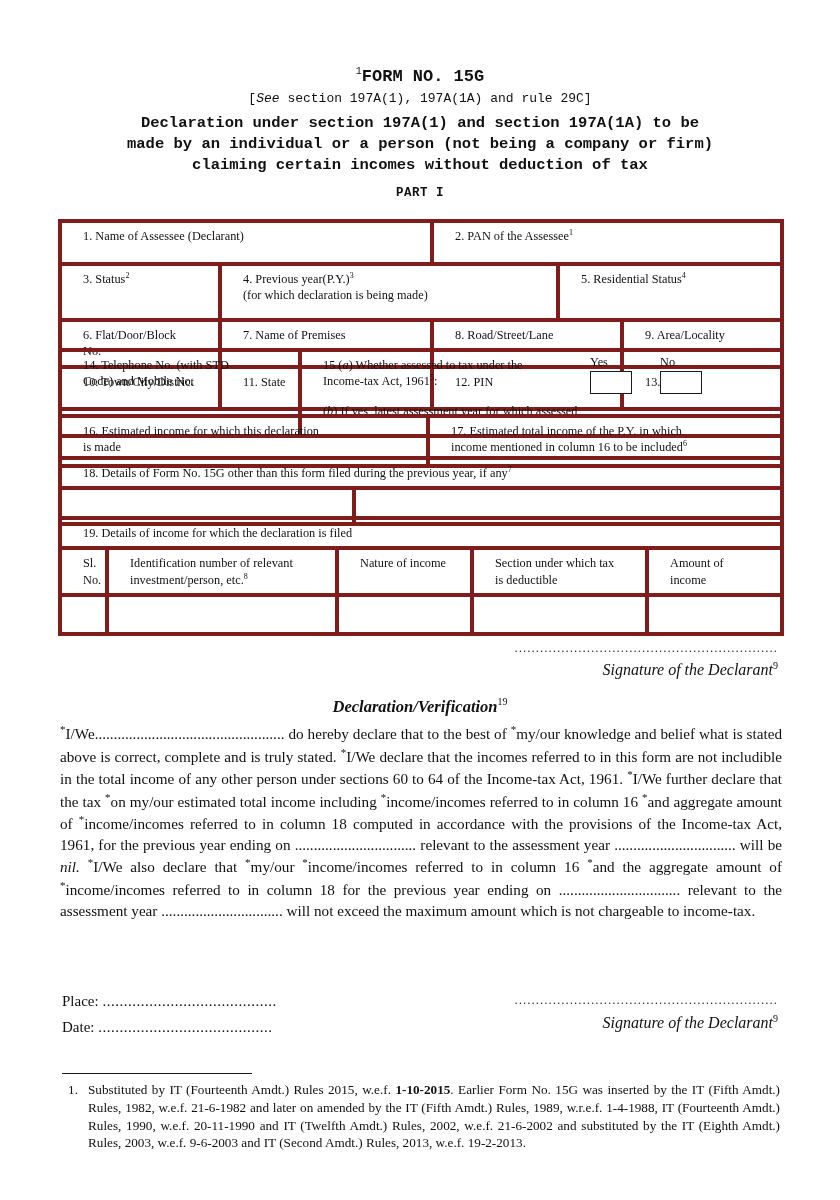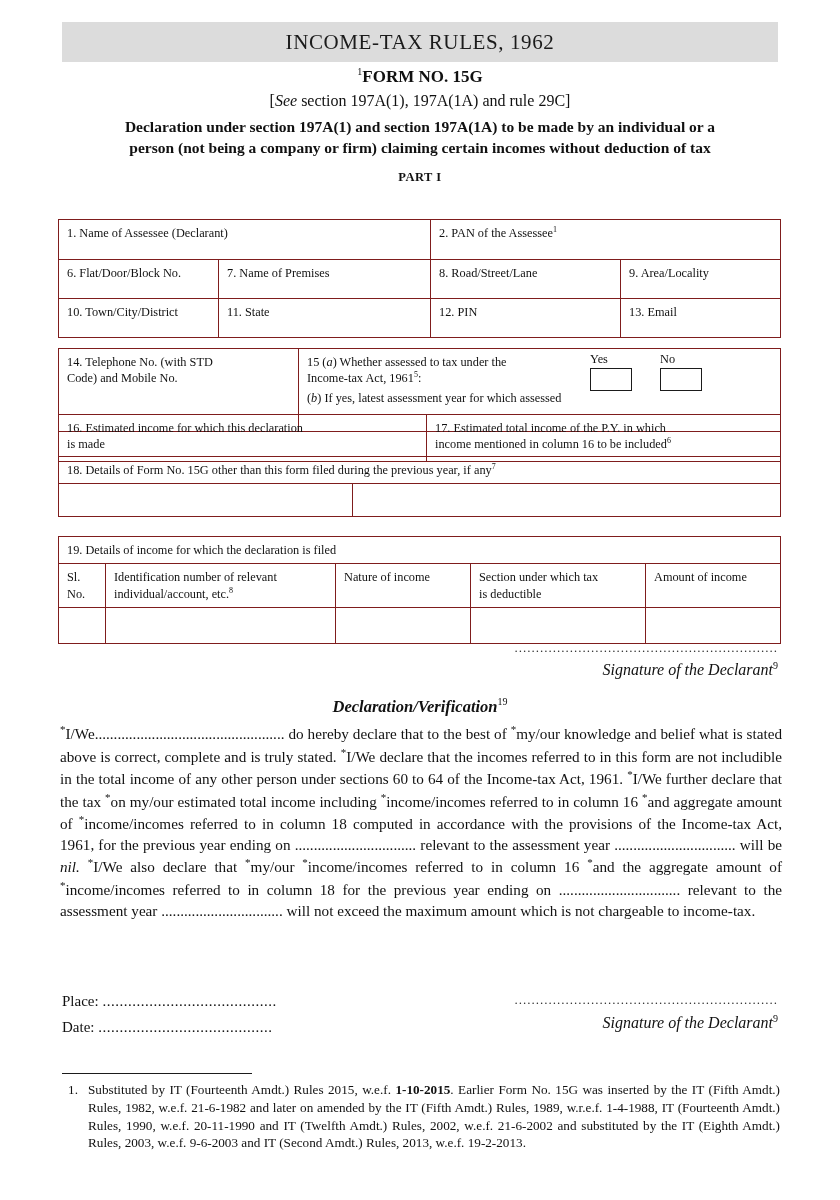--- a/index.html
+++ b/index.html
@@ -40,29 +40,30 @@
     color: #1b1b1b;
   }
 
   
   .form-head {
     position: absolute;
     left: 62px;
     top: 66px;
     width: 716px;
     text-align: center;
+    font-family: Liberation Mono, monospace;
   }
   .form-no {
     font-size: 17px;
     font-weight: bold;
     margin-bottom: 5px;
   }
   .form-no sup { font-size: 10px; font-weight: normal; vertical-align: super; }
   .see-line {
-    font-size: 16px;
+    font-size: 13px;
     margin-bottom: 7px;
   }
   .see-line .it { font-style: italic; }
   .decl-head {
     font-size: 15.5px;
     font-weight: bold;
     line-height: 1.35;
     width: 600px;
     margin: 0 auto;
   }
@@ -76,35 +77,35 @@
   
   .tbl {
     position: absolute;
     left: 58px;
     width: 722px;
     border-collapse: collapse;
     table-layout: fixed;
     font-size: 12.3px;
   }
   .tbl td {
-    border: 1px solid #7f1d1d;
-    padding: 5px 8px;
+    border: 4px solid #7f1d1d;
+    padding: 5px 21px;
     vertical-align: top;
     line-height: 1.33;
   }
   .tbl sup { font-size: 8px; vertical-align: super; }
   .tall1 { height: 29px; }
   .tall2 { height: 42px; }
   .tall3 { height: 28px; }
 
   #tbl-part1 { top: 219px; }
   #tbl-15 { top: 348px; }
   #tbl-16 { top: 414px; }
   #tbl-18 { top: 456px; }
-  #tbl-19 { top: 536px; }
+  #tbl-19 { top: 516px; }
 
   .cell-15 { position: relative; }
   .yesno-wrap {
     position: absolute;
     right: 12px;
     top: 2px;
     width: 178px;
   }
   .yn-col {
     display: inline-block;
@@ -112,21 +113,21 @@
     text-align: left;
   }
   .yn-label { font-size: 12.3px; display: block; margin-bottom: 1px; }
   .yn-box {
     display: block;
     width: 40px;
     height: 21px;
     border: 1px solid #1b1b1b;
     background: #fff;
   }
-  .sub-b { margin-top: 3px; display: block; }
+  .sub-b { margin-top: 13px; display: block; }
   .it { font-style: italic; }
 
   .tbl .center { text-align: center; }
 
   
   .sig-line-1 {
     position: absolute;
     left: 455px;
     top: 640px;
     width: 323px;
@@ -222,23 +223,20 @@
   }
   .fn-num { width: 16px; flex: 0 0 16px; text-align: right; }
   .fn-body { flex: 1; text-align: justify; text-justify: inter-word; }
   .fn-body b { font-weight: bold; }
 </style>
 </head>
 <body>
 
 <div class="page">
 
-  <div class="title-band">
-    <span class="title-text">INCOME-TAX RULES, 1962</span>
-  </div>
 
   <div class="form-head">
     <div class="form-no"><sup>1</sup><span>FORM NO. 15G</span></div>
     <div class="see-line"><span>[</span><span class="it">See</span><span> section 197A(1), 197A(1A) and rule 29C]</span></div>
     <div class="decl-head">Declaration under section 197A(1) and section 197A(1A) to be made by an individual or a person (not being a company or firm) claiming certain incomes without deduction of tax</div>
     <div class="part-i">PART I</div>
   </div>
 
   <table class="tbl" id="tbl-part1">
     <colgroup>
@@ -246,20 +244,28 @@
         <col style="width:27px">
         <col style="width:185px">
         <col style="width:126px">
         <col style="width:64px">
         <col style="width:160px">
     </colgroup>
     <tbody>
       <tr>
         <td class="tall1" colspan="3"><span>1. Name of Assessee (Declarant)</span></td>
         <td class="tall1" colspan="3"><span>2. PAN of the Assessee</span><sup>1</sup></td>
+      </tr>
+      <tr>
+        <td class="tall2"><span>3. Status</span><sup>2</sup></td>
+        <td class="tall2" colspan="3">
+          <span>4. Previous year(P.Y.)</span><sup>3</sup><br>
+          <span>(for which declaration is being made)</span>
+        </td>
+        <td class="tall2" colspan="2"><span>5. Residential Status</span><sup>4</sup></td>
       </tr>
       <tr>
         <td class="tall3"><span>6. Flat/Door/Block No.</span></td>
         <td class="tall3" colspan="2"><span>7. Name of Premises</span></td>
         <td class="tall3" colspan="2"><span>8. Road/Street/Lane</span></td>
         <td class="tall3"><span>9. Area/Locality</span></td>
       </tr>
       <tr>
         <td class="tall3"><span>10. Town/City/District</span></td>
         <td class="tall3" colspan="2"><span>11. State</span></td>
@@ -345,21 +351,21 @@
       <tr>
         <td colspan="5" style="height:15px"><span>19. Details of income for which the declaration is filed</span></td>
       </tr>
       <tr>
         <td style="height:32px">
           <span>Sl.</span><br>
           <span>No.</span>
         </td>
         <td style="height:32px">
           <span>Identification number of relevant</span><br>
-          <span>individual/account, etc.</span><sup>8</sup>
+          <span>investment/person, etc.</span><sup>8</sup>
         </td>
         <td style="height:32px"><span>Nature of income</span></td>
         <td style="height:32px">
           <span>Section under which tax</span><br>
           <span>is deductible</span>
         </td>
         <td style="height:32px"><span>Amount of income</span></td>
       </tr>
       <tr>
         <td style="height:25px"><span></span></td>

